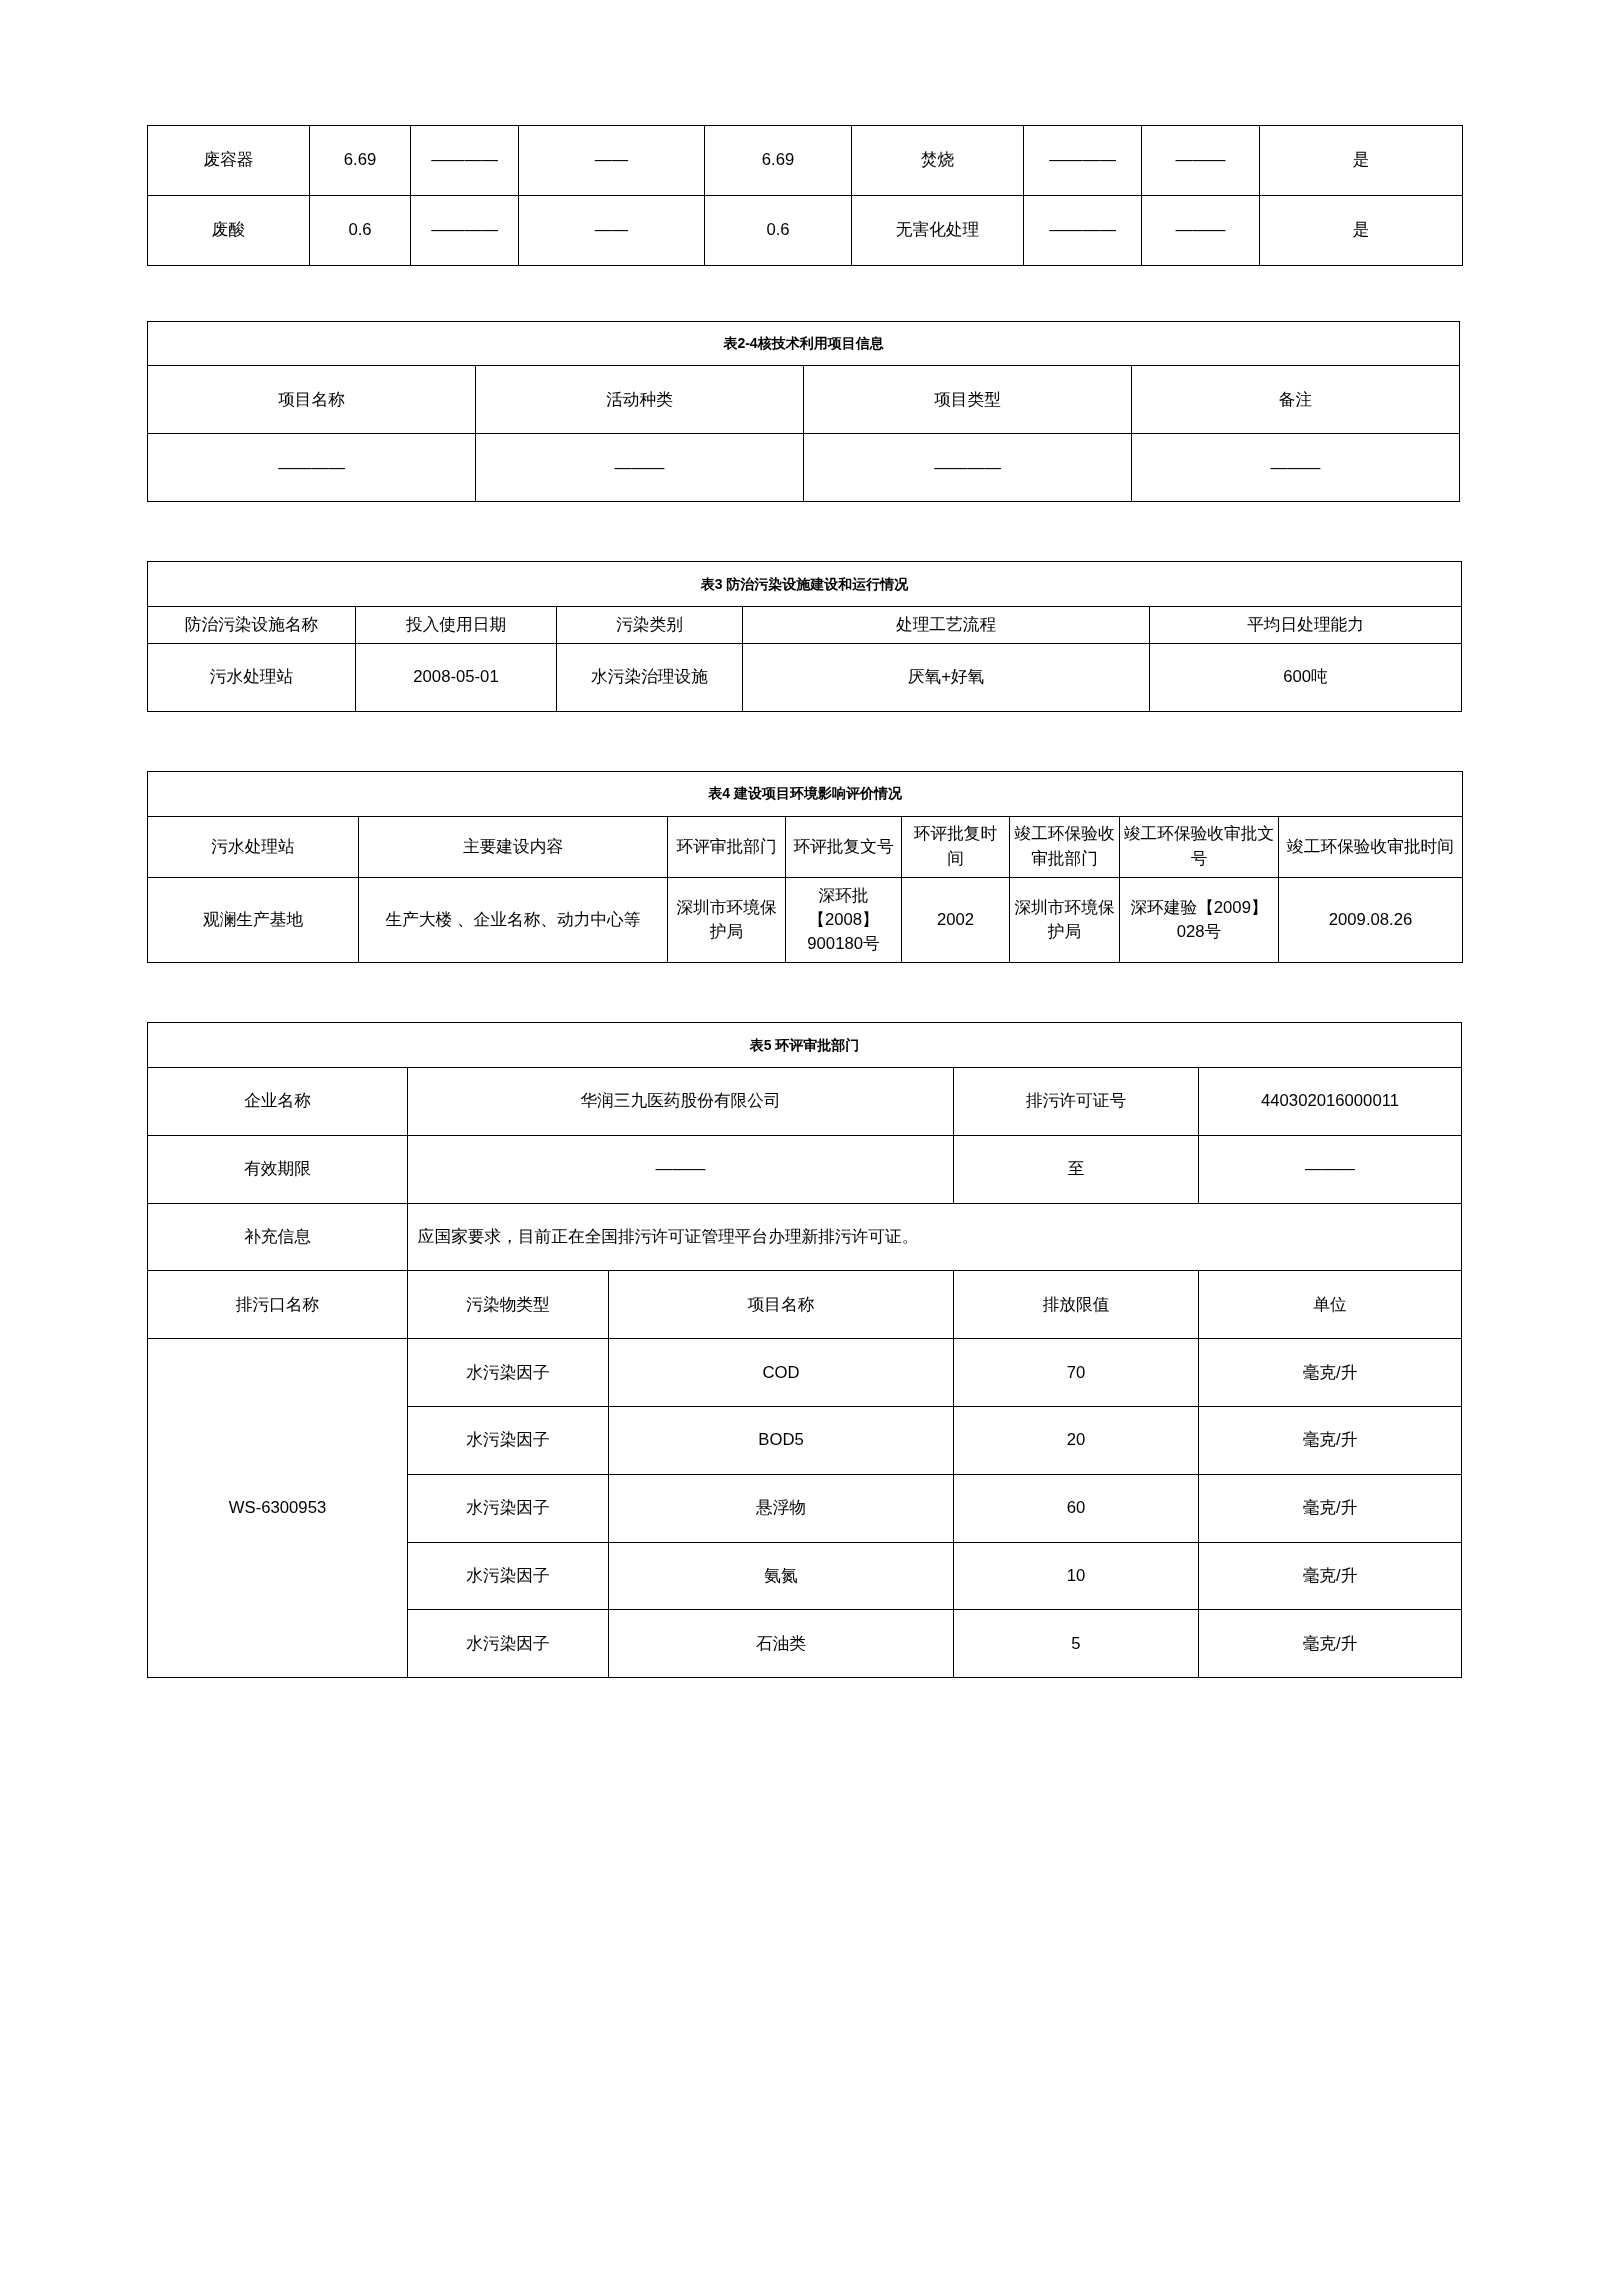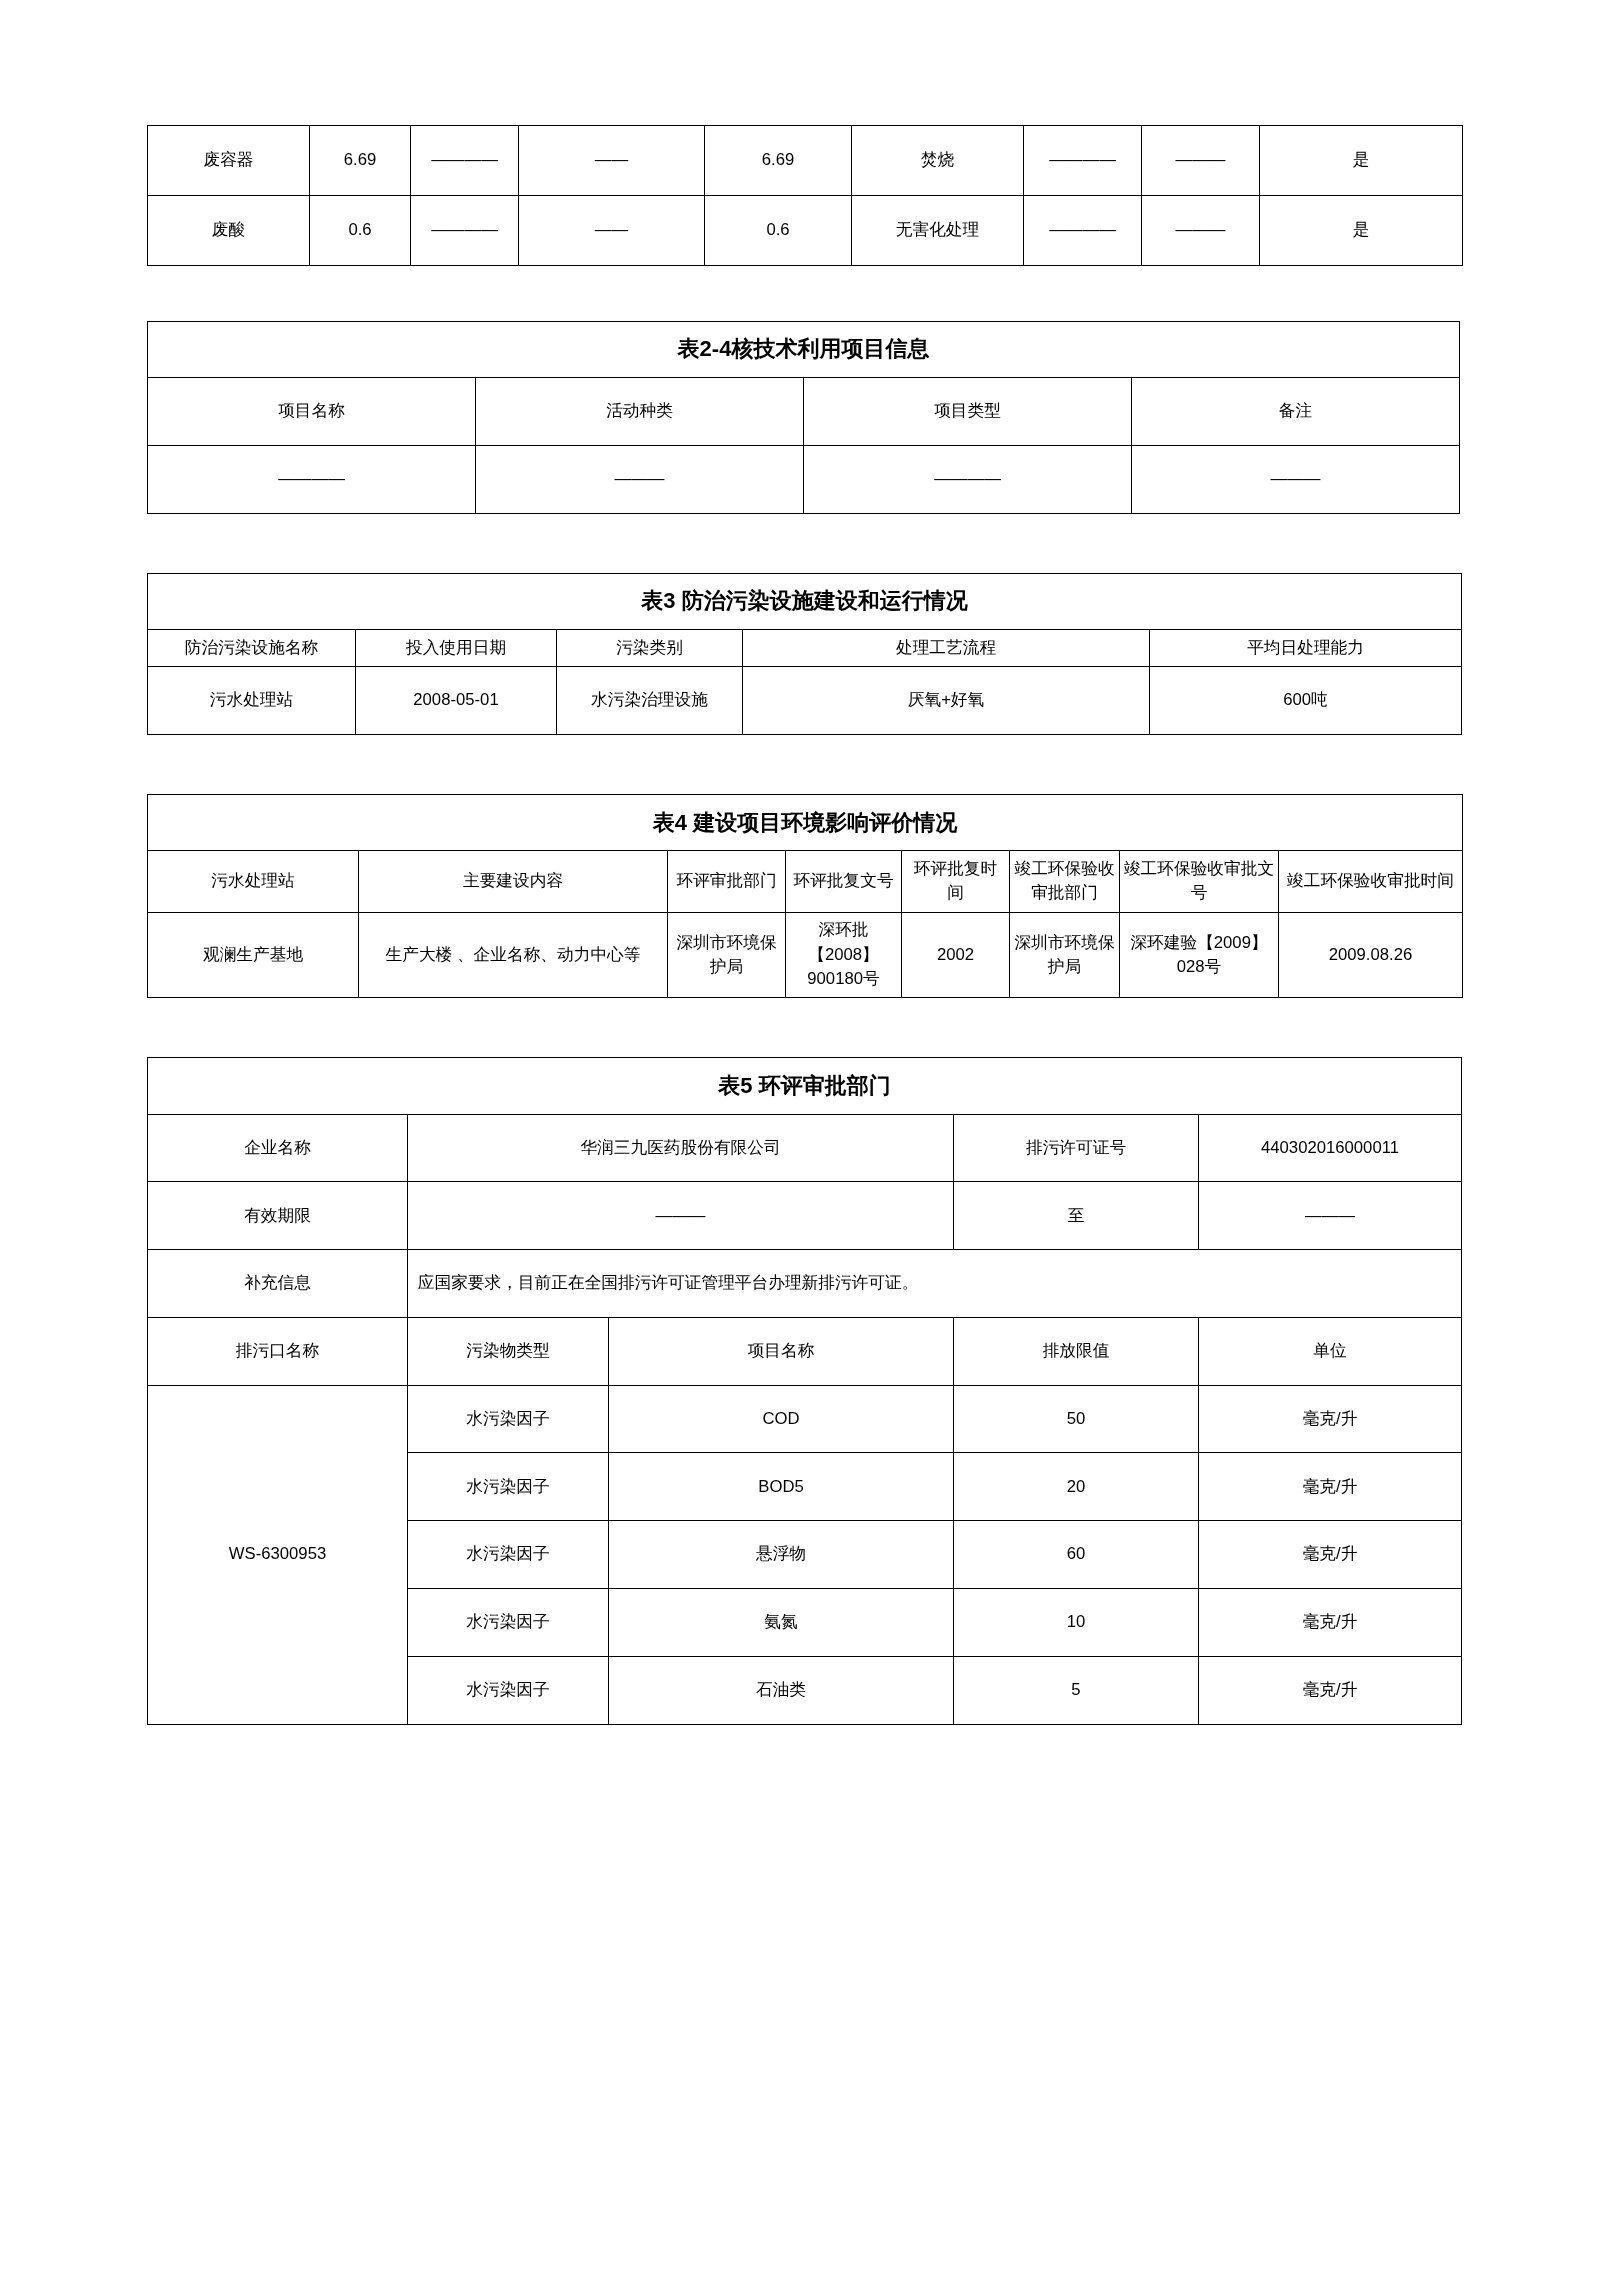--- a/index.html
+++ b/index.html
@@ -31,21 +31,21 @@
     text-align: center;
     vertical-align: middle;
     font-size: 16.7px;
     padding: 5.9px 3.9px;
     line-height: 1.45;
     word-wrap: break-word;
   }
   .bold { font-weight: normal; }
   .title-cell {
     font-weight: bold;
-    font-size: 22px;
+    font-size: 14px;
     padding: 11.8px 3.9px;
   }
   .gap-small { height: 55px; }
   .gap-med { height: 59px; }
   .row-h1 td { height: 57px; }
   .row-h2 td { height: 55px; }
   .cell-left { text-align: left; padding-left: 9.8px; }
 </style>
 </head>
 <body>
@@ -223,21 +223,21 @@
         <td class="bold">排污口名称</td>
         <td class="bold">污染物类型</td>
         <td class="bold">项目名称</td>
         <td class="bold">排放限值</td>
         <td class="bold">单位</td>
       </tr>
       <tr class="row-h2">
         <td rowspan="5">WS-6300953</td>
         <td>水污染因子</td>
         <td>COD</td>
-        <td>50</td>
+        <td>70</td>
         <td>毫克/升</td>
       </tr>
       <tr class="row-h2">
         <td>水污染因子</td>
         <td>BOD5</td>
         <td>20</td>
         <td>毫克/升</td>
       </tr>
       <tr class="row-h2">
         <td>水污染因子</td>

